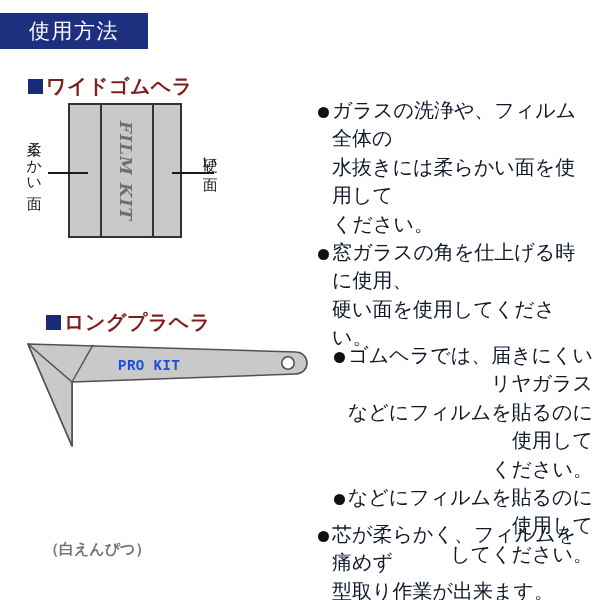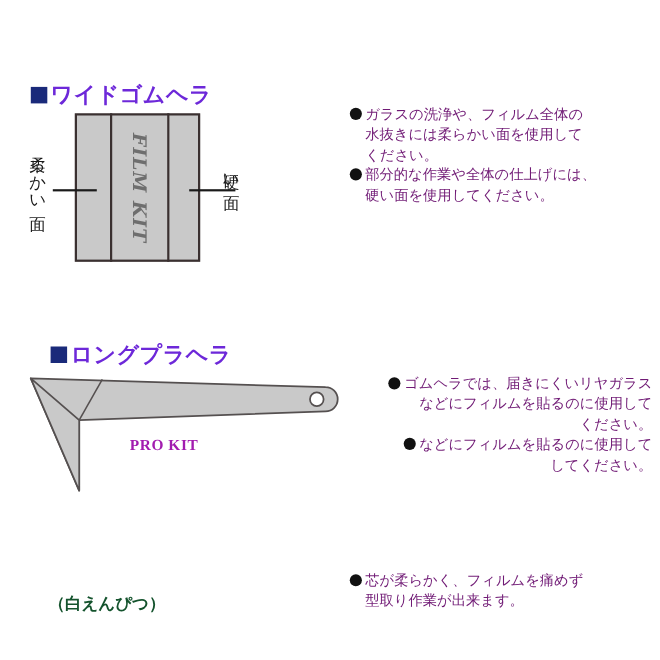--- a/index.html
+++ b/index.html
@@ -39,55 +39,55 @@
     font-size: 21px;
     letter-spacing: 1.5px;
     font-weight: 400;
     line-height: 1;
     white-space: nowrap;
   }
 
   
   .sec-heading {
     position: absolute;
-    color: #6d28d9;
+    color: #7f1d1d;
     font-size: 20px;
     font-weight: 700;
     letter-spacing: 0.5px;
     white-space: nowrap;
     line-height: 1;
   }
   .sec-heading .sq {
     display: inline-block;
     width: 15px;
     height: 15px;
     background: #1a2a7a;
     margin-right: 3px;
     vertical-align: -1px;
   }
   .sec-sub {
     position: absolute;
-    color: #14532d;
+    color: #737373;
     font-size: 15px;
     font-weight: 700;
     white-space: nowrap;
     line-height: 1;
   }
 
   #heading-wide   { left: 28px; top: 76px; }
   #heading-long   { left: 28px; top: 312px; padding-left: 18px; }
   #heading-pencil { left: 28px; top: 514px; }
   #subheading-pencil { left: 44px; top: 542px; }
 
   
   .bullets {
     position: absolute;
     width: 275px;
-    color: #701a75;
-    font-size: 13px;
+    color: #0f172a;
+    font-size: 20px;
     line-height: 1.42;
   }
   #bullets-wide   { left: 318px; top: 96px; }
   #bullets-long   { left: 318px; top: 341px; text-align: right; }
   #bullets-pencil { left: 318px; top: 520px; }
 
   .bullet-item {
     display: block;
     position: relative;
     padding-left: 14px;
@@ -183,34 +183,36 @@
     left: 0px;
     top: 330px;
     width: 320px;
     height: 130px;
   }
   #fig-scraper svg { display: block; }
   .pk-text {
     position: absolute;
     left: 118px;
     top: 28px;
-    font-family: Liberation Serif, serif;
+    font-family: Liberation Mono, monospace;
     font-weight: 700;
     font-size: 14px;
     letter-spacing: 0.5px;
-    color: #a21caf;
-    white-space: nowrap;
-    margin-top: 40px;
+    color: #1d4ed8;
+    white-space: nowrap;
   }
 </style>
 </head>
 <body>
 
 <div class="page">
 
+  <div class="header-banner">
+    <span class="header-title">使用方法</span>
+  </div>
 
   <div class="sec-heading" id="heading-wide">
     <span class="sq"></span><span>ワイドゴムヘラ</span>
   </div>
 
   <div id="fig-squeegee">
     <div class="sq-body"></div>
     <div class="sq-div" id="sq-div-1"></div>
     <div class="sq-div" id="sq-div-2"></div>
     <div class="sq-brand">
@@ -219,21 +221,21 @@
     <div class="leader" id="leader-left"></div>
     <div class="leader" id="leader-right"></div>
     <div class="vlabel" id="label-soft">柔らかい面</div>
     <div class="vlabel" id="label-hard">硬い面</div>
   </div>
 
   <div class="bullets" id="bullets-wide">
     <span class="bullet-item"><span class="dot"></span><span>ガラスの洗浄や、フィルム全体の
 水抜きには柔らかい面を使用して
 ください。</span></span>
-    <span class="bullet-item"><span class="dot"></span><span>部分的な作業や全体の仕上げには、
+    <span class="bullet-item"><span class="dot"></span><span>窓ガラスの角を仕上げる時に使用、
 硬い面を使用してください。</span></span>
   </div>
 
   <div class="sec-heading" id="heading-long">
     <span class="sq"></span><span>ロングプラヘラ</span>
   </div>
 
   <div id="fig-scraper">
     <svg width="320" height="130" viewBox="0 0 320 130">
       <path d="M 28 14 L 296 22 A 10 10 0 0 1 296 44 L 72 52 L 72 116 Z" fill="#c9c9c9" stroke="#555050" stroke-width="1.6" stroke-linejoin="round"></path>

